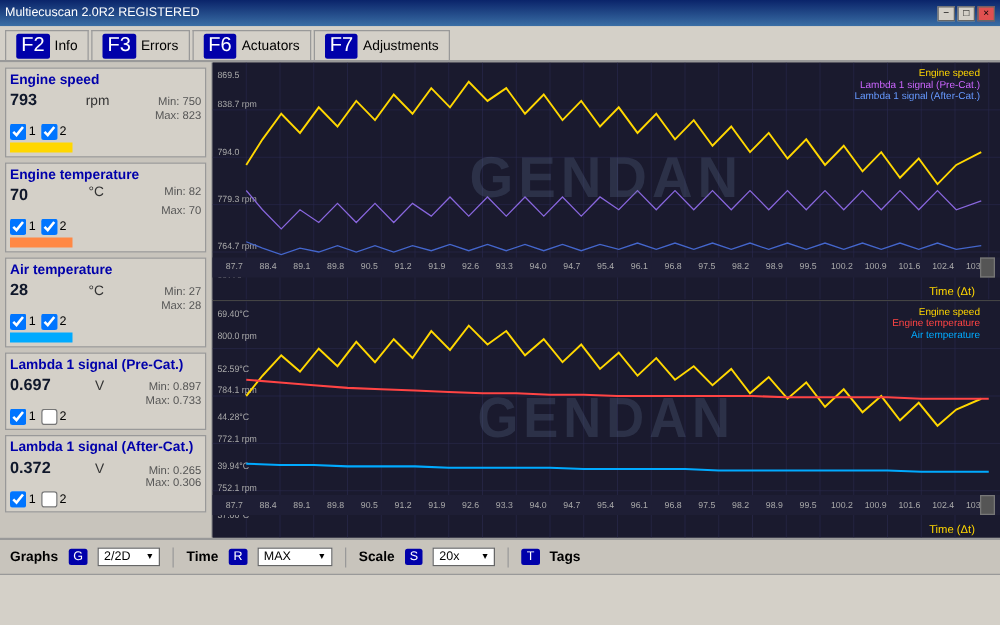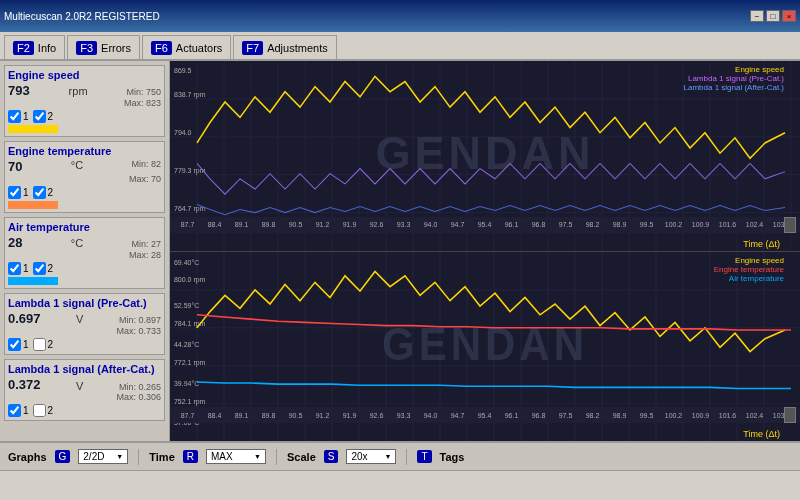--- a/index.html
+++ b/index.html
@@ -2,21 +2,21 @@
 <html><head>
   <meta charset="utf-8">
   <style>
     * { margin: 0; padding: 0; box-sizing: border-box; }
     body { width: 800px; height: 500px; background: #d4d0c8; font-family: 'Arial', sans-serif; font-size: 11px; overflow: hidden; }
     
     
     .title-bar {
       background: linear-gradient(to bottom, #0a246a, #3a6ea5);
       color: white;
-      height: 32px;
+      height: 21px;
       display: flex;
       align-items: center;
       padding: 0 4px;
       font-size: 10px;
     }
     .title-bar-buttons {
       margin-left: auto;
       display: flex;
       gap: 2px;
     }
@@ -57,21 +57,21 @@
     .tab.active {
       background: #f0f0f0;
       border-color: #666;
       font-weight: bold;
     }
     .tab-key {
       background: #0000aa;
       color: white;
       padding: 1px 4px;
       margin-right: 4px;
-      font-size: 11px;
+      font-size: 16px;
       border-radius: 2px;
     }
     .tab.active .tab-key { background: #0000cc; }
 
     
     .main-content {
       display: flex;
       height: 380px;
       background: #c8c4bc;
     }

